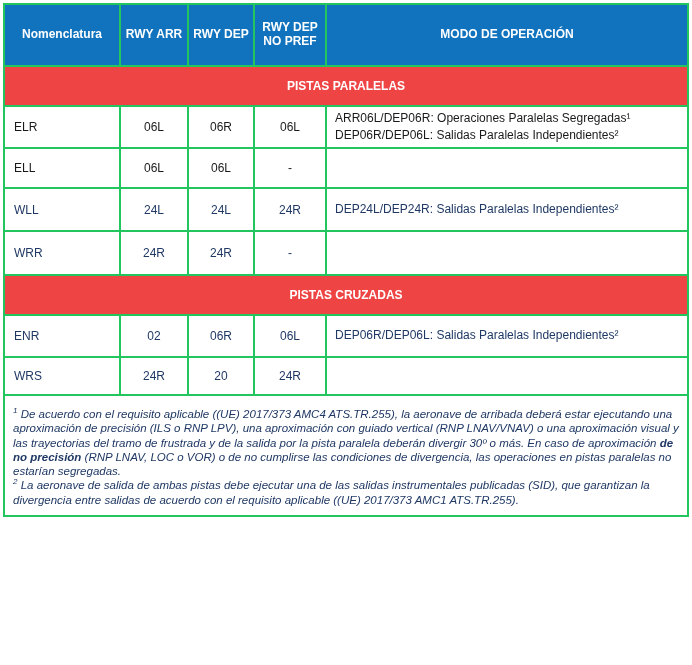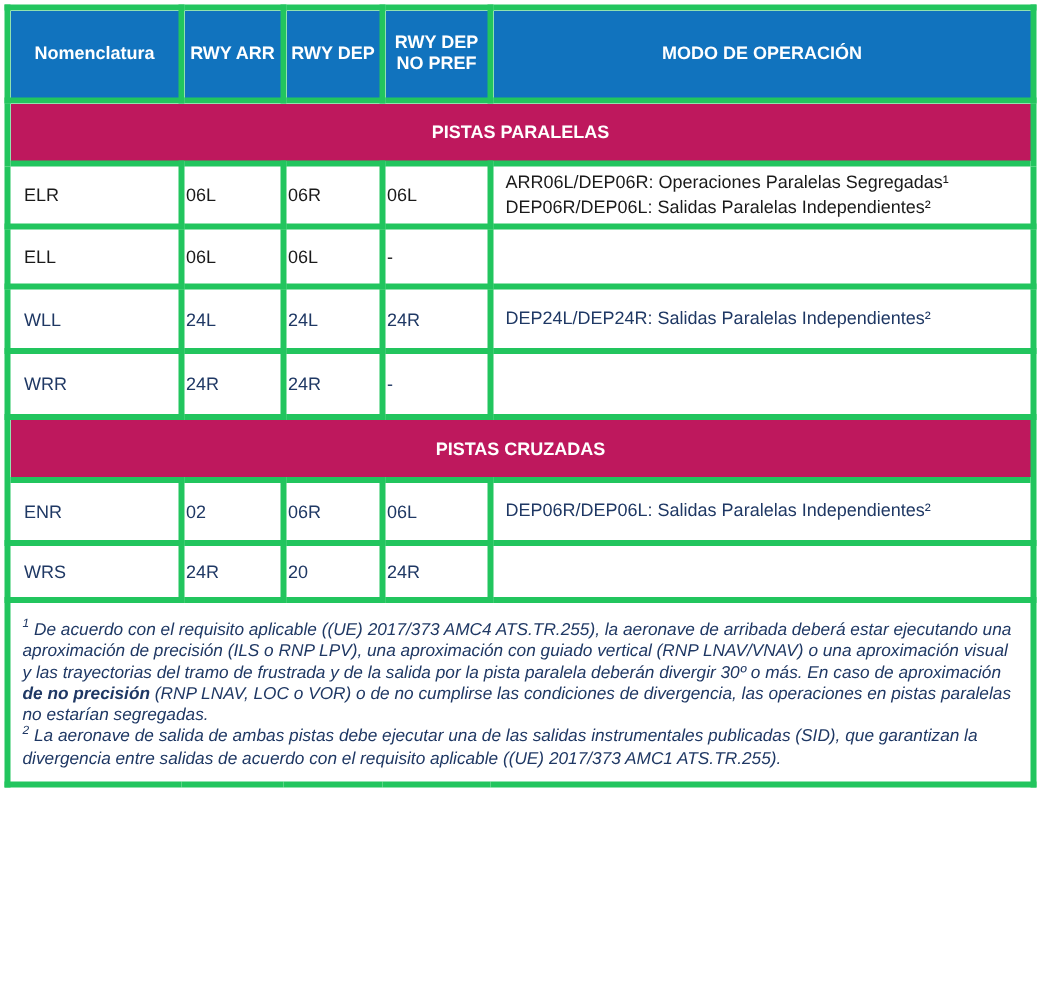--- a/index.html
+++ b/index.html
@@ -16,59 +16,59 @@
     overflow: hidden;
   }
   table.rwy {
     border-collapse: collapse;
     table-layout: fixed;
     width: 684px;
     margin: 3px 0 0 3px;
     border: 2px solid #000000;
   }
   table.rwy th, table.rwy td {
-    border: 4px solid #22c55e;
+    border: 2px solid #22c55e;
     box-sizing: border-box;
     font-size: 12px;
     overflow: hidden;
   }
   
   tr.head th {
     background: #1173BE;
     color: #ffffff;
     font-weight: bold;
     text-align: center;
     vertical-align: middle;
     height: 62px;
     padding: 2px 3px;
     line-height: 1.15;
   }
   
   tr.band td {
-    background: #be185d;
+    background: #ef4444;
     color: #ffffff;
     font-weight: bold;
     text-align: center;
     vertical-align: middle;
     height: 20px;
     border-top-width: 2px;
     border-bottom-width: 2px;
     padding: 12px;
   }
   
   tr.row td {
     vertical-align: middle;
     background: #ffffff;
   }
   tr.row td.name {
     text-align: left;
     padding-left: 9px;
   }
   tr.row td.rwy-val {
-    text-align: left;
+    text-align: center;
   }
   tr.row td.mode {
     text-align: left;
     padding-left: 8px;
     line-height: 1.45;
   }
   tr.row.ink-dark td { color: #1A1A1A; }
   tr.row.ink-navy td { color: #1F3864; }
   tr.row.thick-top td { border-top-width: 2px; }
   

